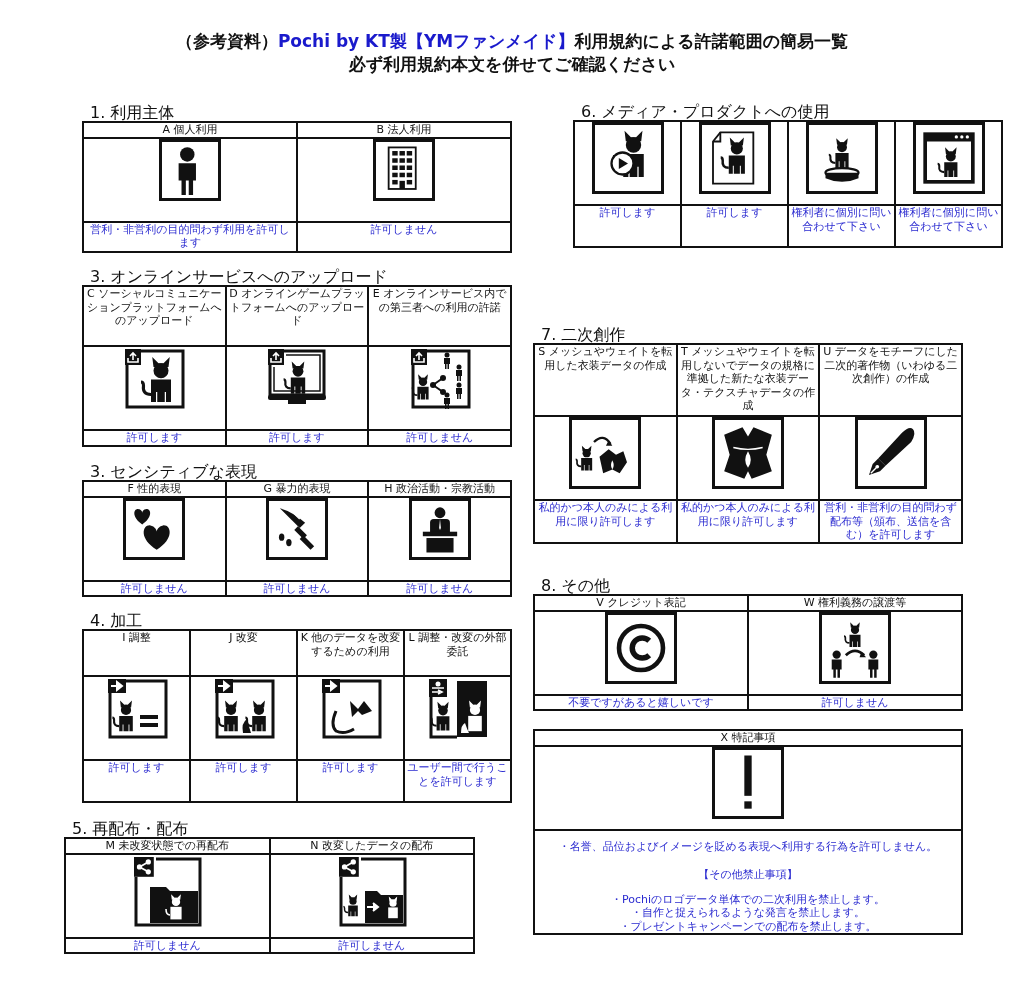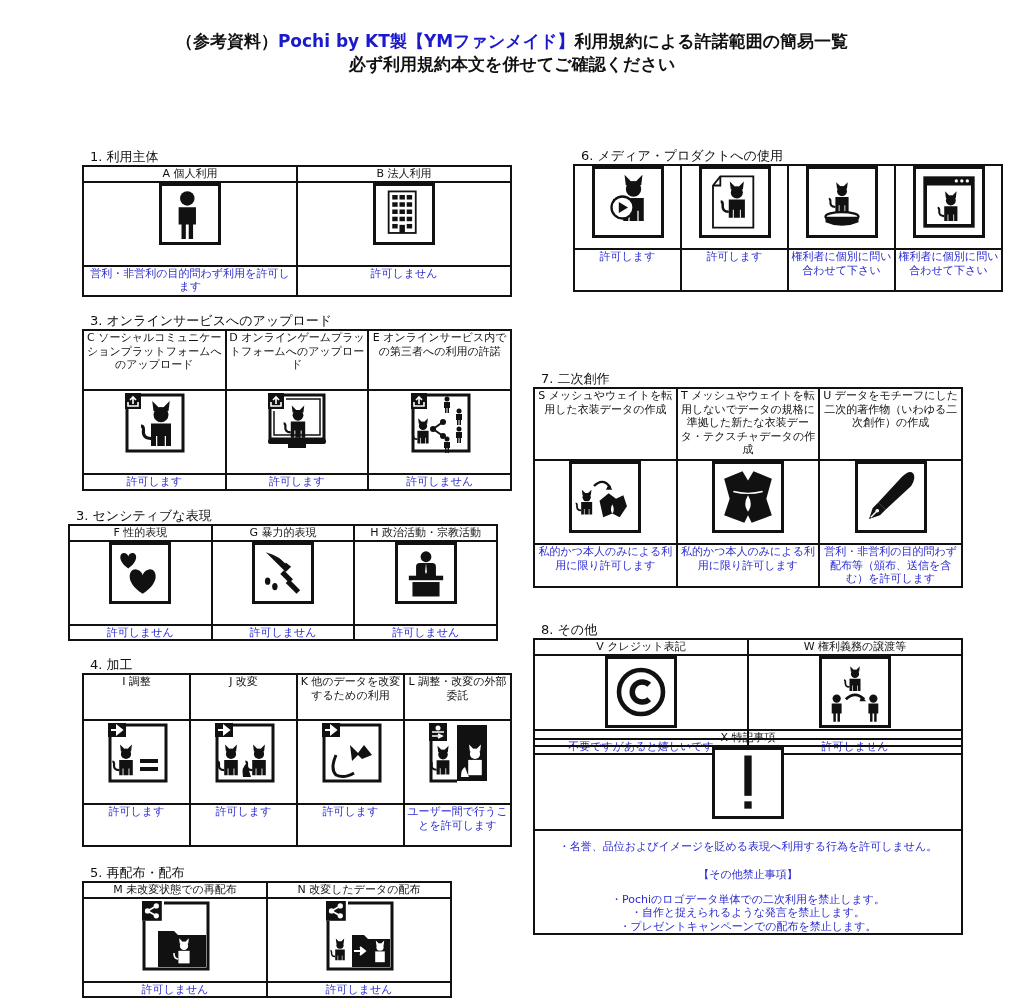--- a/index.html
+++ b/index.html
@@ -4,21 +4,21 @@
 <style>
   html, body { margin:0; padding:0; background:#ffffff; }
   body { width:1024px; height:1005px; position:relative; overflow:hidden;
          font-family:"DejaVu Sans", "Liberation Sans", sans-serif; color:#111; }
   .title { position:absolute; left:0; width:1024px; text-align:center; font-weight:bold;
            font-size:17px; line-height:22px; }
   .title.t1 { top:30px; }
   .title.t2 { top:53px; }
   .title .blue { color:#1a1acc; }
   .section { position:absolute; }
-  .sec-label { font-size:13px; line-height:14px; height:15px; padding-left:8px; white-space:nowrap;margin-top:44px; }
+  .sec-label { font-size:16px; line-height:14px; height:15px; padding-left:8px; white-space:nowrap; }
   table.grid { border-collapse:collapse; table-layout:fixed; width:100%;border-radius:19px; }
   table.grid td { border:2px solid #111; text-align:center; vertical-align:top; padding:0 2px;
                   font-size:11px; line-height:13.5px; }
   td.hd { color:#111; }
   td.ic { vertical-align:middle; }
   td.res { color:#2a2ad0; }
   .icon-box { display:inline-block; width:62px; height:62px; border:3px solid #111; box-sizing:border-box;
               position:relative; vertical-align:middle; background:#fff; overflow:hidden; }
   .icon-box svg { position:absolute; left:0; top:0; width:100%; height:100%; }
 </style>
@@ -147,21 +147,21 @@
     </tr>
     <tr style="height:14px">
       <td class="res">許可します</td>
       <td class="res">許可します</td>
       <td class="res">許可しません</td>
     </tr>
   </tbody>
     </table>
 </div>
 
-<div class="section" style="left:68px; top:465px; width:430px;">
+<div class="section" style="left:82px; top:465px; width:430px;">
   <div class="sec-label">3. センシティブな表現</div>
   <table class="grid">
     <tbody>
         <tr style="height:15px">
       <td class="hd">F 性的表現</td>
       <td class="hd">G 暴力的表現</td>
       <td class="hd">H 政治活動・宗教活動</td>
     </tr>
     <tr style="height:84px">
       <td class="ic"><span class="icon-box"><svg viewBox="0 0 62 62">
@@ -238,21 +238,21 @@
     <tr style="height:42px">
       <td class="res">許可します</td>
       <td class="res">許可します</td>
       <td class="res">許可します</td>
       <td class="res">ユーザー間で行うことを許可します</td>
     </tr>
   </tbody>
     </table>
 </div>
 
-<div class="section" style="left:82px; top:822px; width:370px;">
+<div class="section" style="left:64px; top:822px; width:411px;">
   <div class="sec-label">5. 再配布・配布</div>
   <table class="grid">
     <tbody>
         <tr style="height:15px">
       <td class="hd">M 未改変状態での再配布</td>
       <td class="hd">N 改変したデータの配布</td>
     </tr>
     <tr style="height:84px">
       <td class="ic"><span class="icon-box" style="border:none;width:70px;height:72px"><svg viewBox="0 0 70 72">
         <path d="M4,22 V70 H68 V4 H24" stroke="#111" stroke-width="3" fill="none"></path>

